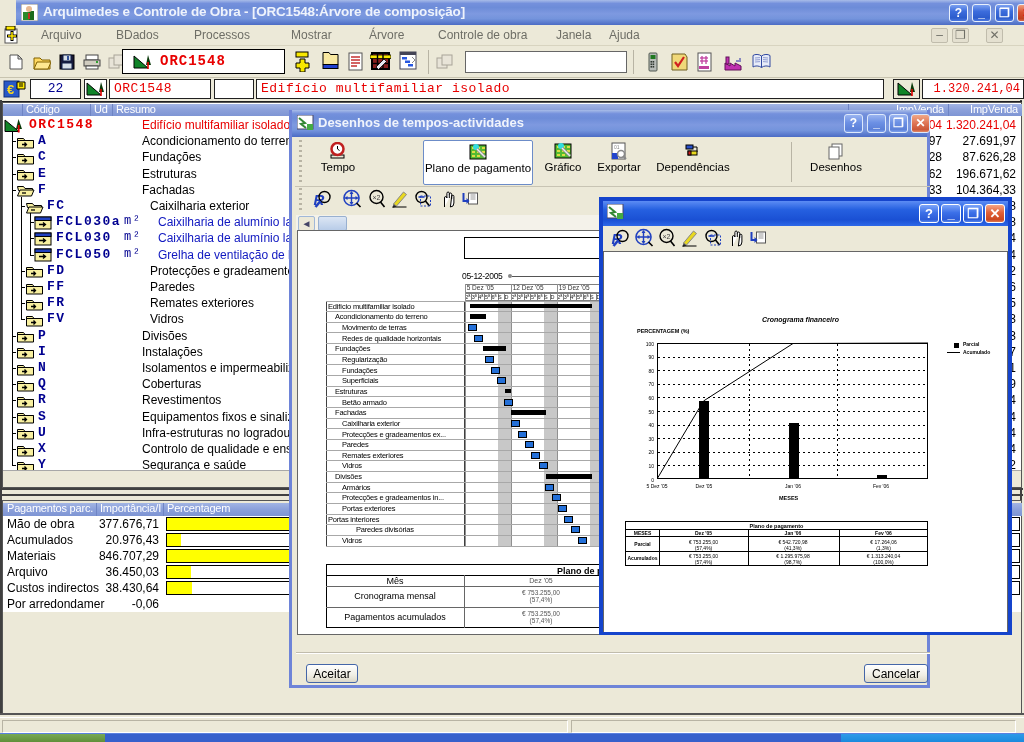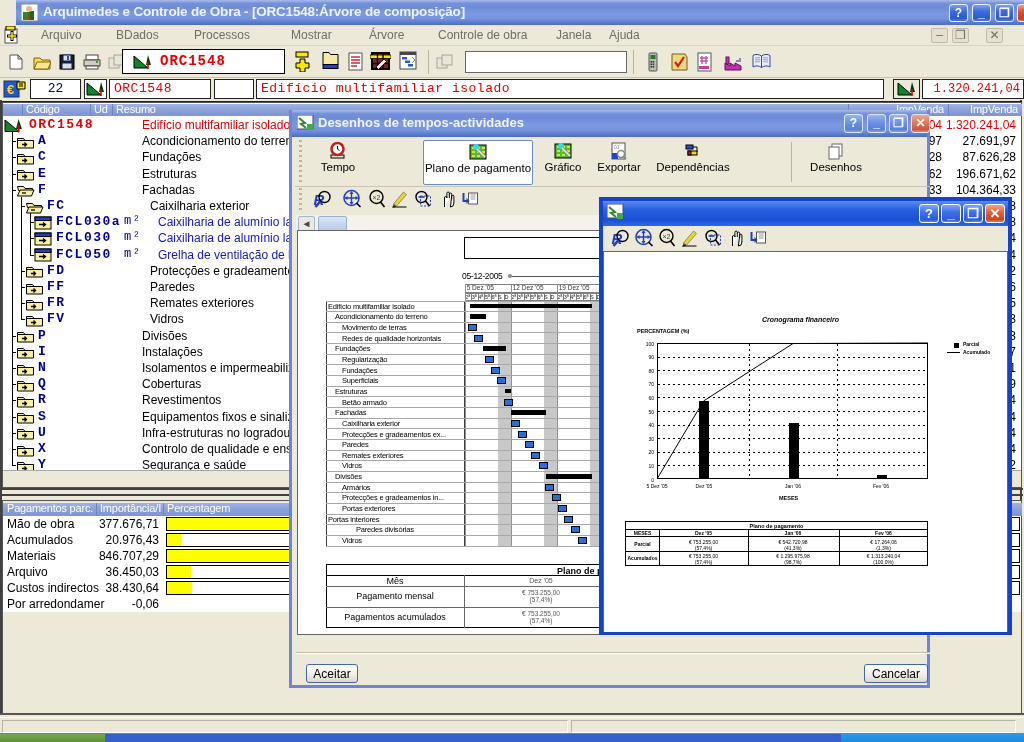--- a/index.html
+++ b/index.html
@@ -953,21 +953,21 @@
 <div class="abs" style="left:272.0px;top:405.7px;width:9.0px;height:7.0px;background:#2470d8;border:1px solid #000"></div>
 <div class="abs" style="left:279.0px;top:416.4px;width:9.0px;height:7.0px;background:#2470d8;border:1px solid #000"></div>
 <div class="abs" style="left:286.0px;top:427.0px;width:9.0px;height:7.0px;background:#2470d8;border:1px solid #000"></div>
 <div class="abs" style="left:34.0px;top:454.0px;width:601.0px;height:64.0px;border:1px solid #000;border-right:none"></div>
 <div class="abs" style="left:34.0px;top:465.0px;width:601.0px;height:1.0px;background:#000"></div>
 <div class="abs" style="left:34.0px;top:476.0px;width:601.0px;height:1.0px;background:#666"></div>
 <div class="abs" style="left:34.0px;top:497.0px;width:601.0px;height:1.0px;background:#666"></div>
 <div class="abs" style="left:172.0px;top:465.0px;width:1.0px;height:53.0px;background:#666"></div>
 <span class="abs" style="left:34px;top:456px;width:555px;text-align:center;font-size:9px;font-weight:bold">Plano de pagamentos</span>
 <span class="abs" style="left:34px;top:466px;width:138px;text-align:center;font-size:9px">Mês</span>
-<span class="abs" style="left:34px;top:481px;width:138px;text-align:center;font-size:9px">Pagamento mensal</span>
+<span class="abs" style="left:34px;top:481px;width:138px;text-align:center;font-size:9px">Cronograma mensal</span>
 <span class="abs" style="left:34px;top:502px;width:138px;text-align:center;font-size:9px">Pagamentos acumulados</span>
 <span class="abs" style="left:172px;top:467px;width:154px;text-align:center;font-size:7px;color:#555">Dez '05</span>
 <span class="abs" style="left:172px;top:479px;width:154px;text-align:center;font-size:6.5px;color:#555">€ 753.255,00<br>(57,4%)</span>
 <span class="abs" style="left:172px;top:500px;width:154px;text-align:center;font-size:6.5px;color:#555">€ 753.255,00<br>(57,4%)</span>
 <span class="abs" style="left:326px;top:467px;width:154px;text-align:center;font-size:7px;color:#555">Jan '06</span>
 <span class="abs" style="left:326px;top:479px;width:154px;text-align:center;font-size:6.5px;color:#555">€ 542.720,98<br>(41,3%)</span>
 <span class="abs" style="left:326px;top:500px;width:154px;text-align:center;font-size:6.5px;color:#555">€ 542.720,98<br>(41,3%)</span>
 <div class="abs" style="left:326.3px;top:465.0px;width:1.0px;height:53.0px;background:#666"></div>
 <span class="abs" style="left:481px;top:467px;width:154px;text-align:center;font-size:7px;color:#555">Fev '06</span>
 <span class="abs" style="left:481px;top:479px;width:154px;text-align:center;font-size:6.5px;color:#555">€ 17.264,06<br>(1,3%)</span>

